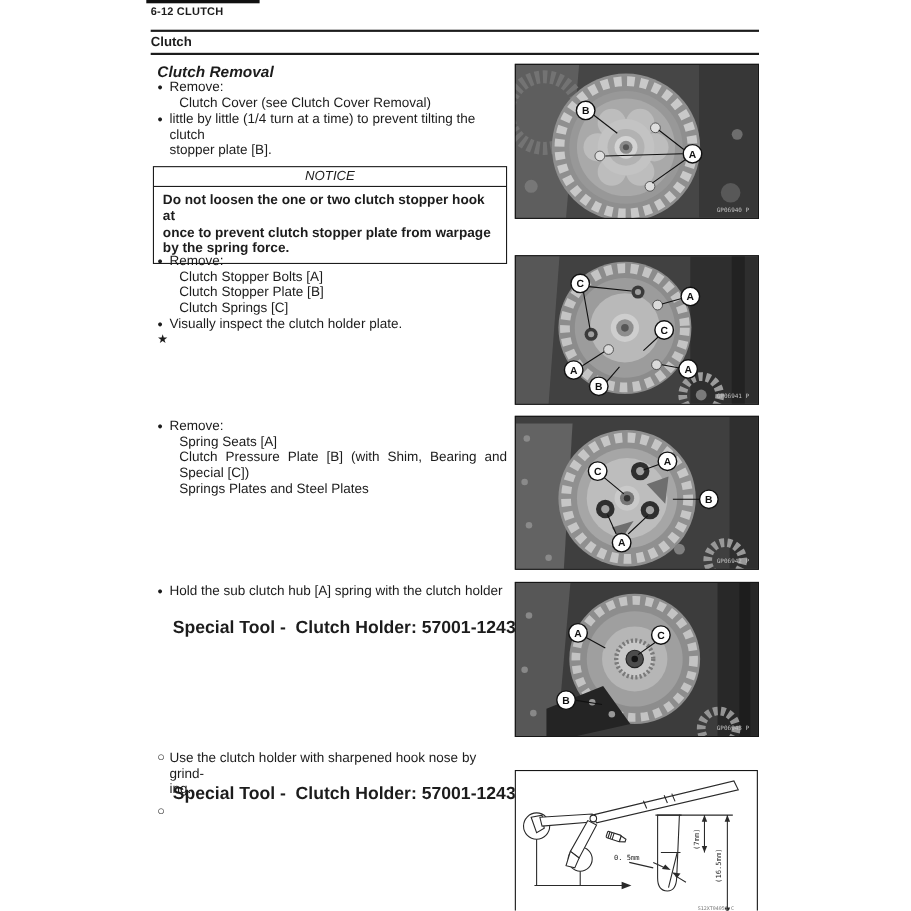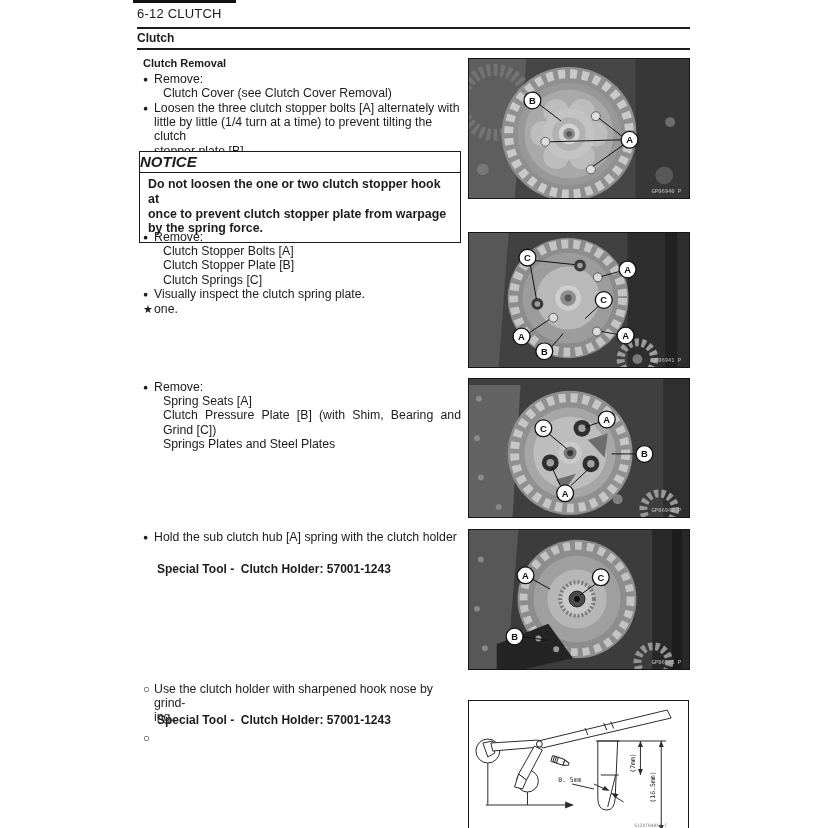--- a/index.html
+++ b/index.html
@@ -1,33 +1,33 @@
 <!DOCTYPE html>
 <html><head>
 <meta charset="utf-8">
 <style>
   html,body{margin:0;padding:0;background:#fff}
   .page{position:relative;width:828px;height:828px;background:#ffffff;
         font-family:"Liberation Sans","DejaVu Sans",sans-serif;color:#1c1c1c;overflow:hidden}
   .abs{position:absolute}
-  .chapter{font-size:13px;font-weight:normal;letter-spacing:.2px}
+  .chapter{font-size:10px;font-weight:bold;letter-spacing:.2px}
   .section{font-size:12px;font-weight:bold}
   .rule{background:#1c1c1c;height:2px}
-  .proc{font-size:11px;font-weight:bold;}
+  .proc{font-size:14px;font-weight:bold;font-style:italic}
   .body{font-size:12.3px;line-height:14.4px}
   .para{display:flex}
   .b{flex:none;width:11px}
   .b.dot{font-size:8.5px}
   .b.star{font-size:11px}
   .b.circ{font-size:11.5px}
   .ind{margin-left:20px}
   .just{text-align:justify;text-align-last:justify}
-  .tool{font-weight:bold;white-space:pre;font-size:12px}
+  .tool{font-weight:bold;white-space:pre;font-size:16px}
   .notice{border:1.6px solid #1c1c1c;background:#fff}
-  .notice .hd{font-weight:bold;font-style:italic;font-size:15px;
+  .notice .hd{font-weight:normal;font-style:italic;text-align:center;font-size:12px;
               border-bottom:1.6px solid #1c1c1c;padding:1px 0 2px}
   .notice .bd{font-weight:bold;font-size:12.4px;line-height:14.8px;padding:4px 8px 6px}
   .fig{position:absolute;border:1px solid #161616;box-sizing:border-box;background:#444}
   .fig svg{display:block;width:100%;height:100%}
   .fig.line-art{background:#fff}
   .lab{fill:#ffffff;stroke:#111;stroke-width:1.3}
   .labt{font:bold 9.5px "Liberation Sans",sans-serif;text-anchor:middle;fill:#111}
   .ldr{stroke:#111;stroke-width:1;fill:none}
   .wm{font:5.5px "DejaVu Sans Mono",monospace;fill:#c2c2c2;text-anchor:end}
   .dln{stroke:#2a2a2a;stroke-width:1;fill:none}
@@ -54,21 +54,20 @@
       <span class="b dot">●</span>
       <div>Remove:</div>
     </div>
     <div class="ind">Clutch Cover (see Clutch Cover Removal)</div>
   </div>
 
   <div class="abs body" style="left:143px;top:100.5px;width:318px">
     <div class="para">
       <span class="b dot">●</span>
       <div>
-        <div>Loosen the three clutch stopper bolts [A] alternately with</div>
         <div>little by little (1/4 turn at a time) to prevent tilting the clutch</div>
         <div>stopper plate [B].</div>
       </div>
     </div>
   </div>
 
   <div class="abs notice" style="left:139px;top:151px;width:320px">
     <div class="hd">NOTICE</div>
     <div class="bd">
       <div>Do not loosen the one or two clutch stopper hook at</div>
@@ -83,41 +82,40 @@
       <div>Remove:</div>
     </div>
     <div class="ind">Clutch Stopper Bolts [A]</div>
     <div class="ind">Clutch Stopper Plate [B]</div>
     <div class="ind">Clutch Springs [C]</div>
   </div>
 
   <div class="abs body" style="left:143px;top:287px;width:318px">
     <div class="para">
       <span class="b dot">●</span>
-      <div>Visually inspect the clutch spring plate.</div>
+      <div>Visually inspect the clutch holder plate.</div>
     </div>
   </div>
 
   <div class="abs body" style="left:143px;top:301.5px;width:318px">
     <div class="para">
       <span class="b star">★</span>
       <div>
-        <div>one.</div>
       </div>
     </div>
   </div>
 
   <div class="abs body" style="left:143px;top:379.5px;width:318px">
     <div class="para">
       <span class="b dot">●</span>
       <div>Remove:</div>
     </div>
     <div class="ind">Spring Seats [A]</div>
     <div class="ind just" style="width:298px">Clutch Pressure Plate [B] (with Shim, Bearing and</div>
-    <div class="ind">Grind [C])</div>
+    <div class="ind">Special [C])</div>
     <div class="ind">Springs Plates and Steel Plates</div>
   </div>
 
   <div class="abs body" style="left:143px;top:529.5px;width:318px">
     <div class="para">
       <span class="b dot">●</span>
       <div>
         <div>Hold the sub clutch hub [A] spring with the clutch holder</div>
       </div>
     </div>

